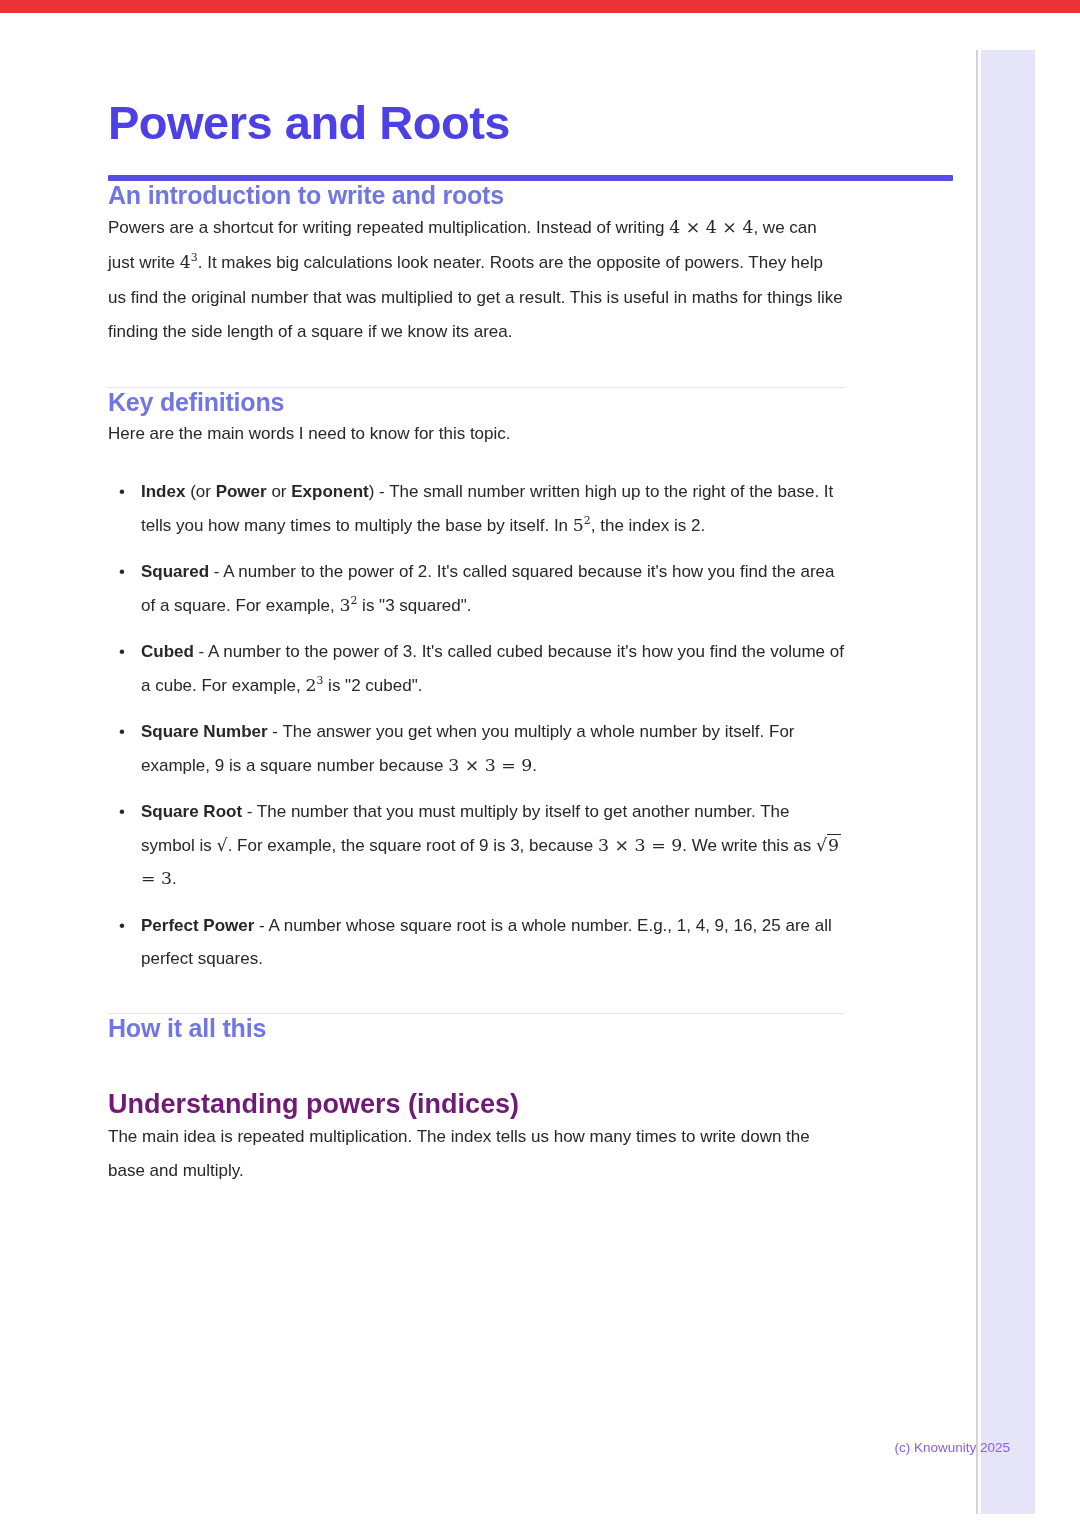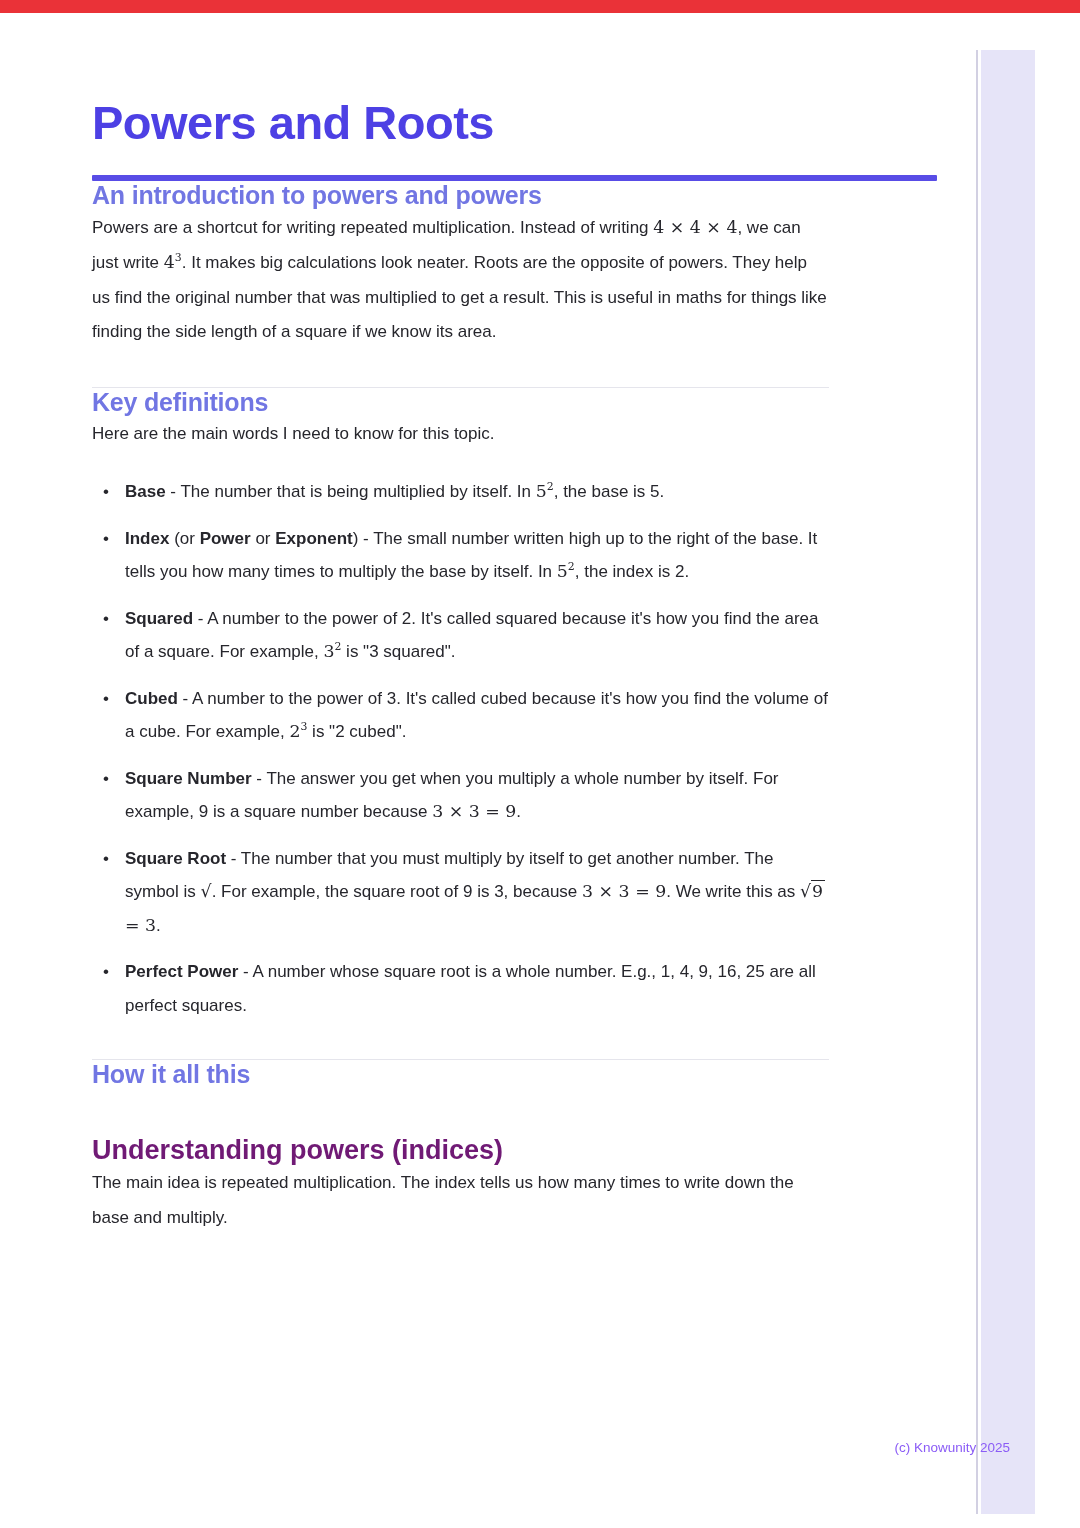--- a/index.html
+++ b/index.html
@@ -36,21 +36,21 @@
   .watermark {
     position: absolute;
     top: 1440px;
     right: 70px;
     font-size: 13.5px;
     color: #8b5cf6;
     z-index: 3;
   }
   .content {
     position: absolute;
-    left: 92px; top: 0;
+    left: 108px; top: 0;
     width: 737px;
     color: #26262c;
     z-index: 2;
   }
   h1.doc-title {
     margin: 96px 0 0 0;
     font-size: 47px;
     line-height: 1.16;
     font-weight: 800;
     letter-spacing: -0.5px;
@@ -136,30 +136,29 @@
   <div class="page-edge-line"></div>
   <div class="page-edge-strip"></div>
 
   <div class="watermark">(c) Knowunity 2025</div>
 
   <div class="content">
 
     <h1 class="doc-title">Powers and Roots</h1>
     <div class="title-underline"></div>
 
-    <h2 class="section-heading h2-intro">An introduction to powers and powers</h2>
+    <h2 class="section-heading h2-intro">An introduction to write and roots</h2>
     <p class="body-text p-intro">Powers are a shortcut for writing repeated multiplication. Instead of writing <span class="run-math">4 × 4 × 4</span>, we can just write <span class="run-math">4</span><sup class="run-msup">3</sup>. It makes big calculations look neater. Roots are the opposite of powers. They help us find the original number that was multiplied to get a result. This is useful in maths for things like finding the side length of a square if we know its area.</p>
 
     <hr class="section-divider">
 
     <h2 class="section-heading h2-keydefs">Key definitions</h2>
     <p class="body-text p-lead">Here are the main words I need to know for this topic.</p>
 
     <ul class="def-list">
-      <li><strong class="run-b">Base</strong> - The number that is being multiplied by itself. In <span class="run-math">5</span><sup class="run-msup">2</sup>, the base is 5.</li>
       <li><strong class="run-b">Index</strong> (or <strong class="run-b">Power</strong> or <strong class="run-b">Exponent</strong>) - The small number written high up to the right of the base. It tells you how many times to multiply the base by itself. In <span class="run-math">5</span><sup class="run-msup">2</sup>, the index is 2.</li>
       <li><strong class="run-b">Squared</strong> - A number to the power of 2. It's called squared because it's how you find the area of a square. For example, <span class="run-math">3</span><sup class="run-msup">2</sup> is "3 squared".</li>
       <li><strong class="run-b">Cubed</strong> - A number to the power of 3. It's called cubed because it's how you find the volume of a cube. For example, <span class="run-math">2</span><sup class="run-msup">3</sup> is "2 cubed".</li>
       <li><strong class="run-b">Square Number</strong> - The answer you get when you multiply a whole number by itself. For example, 9 is a square number because <span class="run-math">3 × 3 = 9</span>.</li>
       <li><strong class="run-b">Square Root</strong> - The number that you must multiply by itself to get another number. The symbol is <span class="run-math">√</span>. For example, the square root of 9 is 3, because <span class="run-math">3 × 3 = 9</span>. We write this as <span class="run-math">√</span><span class="run-math run-mover">9</span><span class="run-math"> = 3</span>.</li>
       <li><strong class="run-b">Perfect Power</strong> - A number whose square root is a whole number. E.g., 1, 4, 9, 16, 25 are all perfect squares.</li>
     </ul>
 
     <hr class="section-divider">
 

